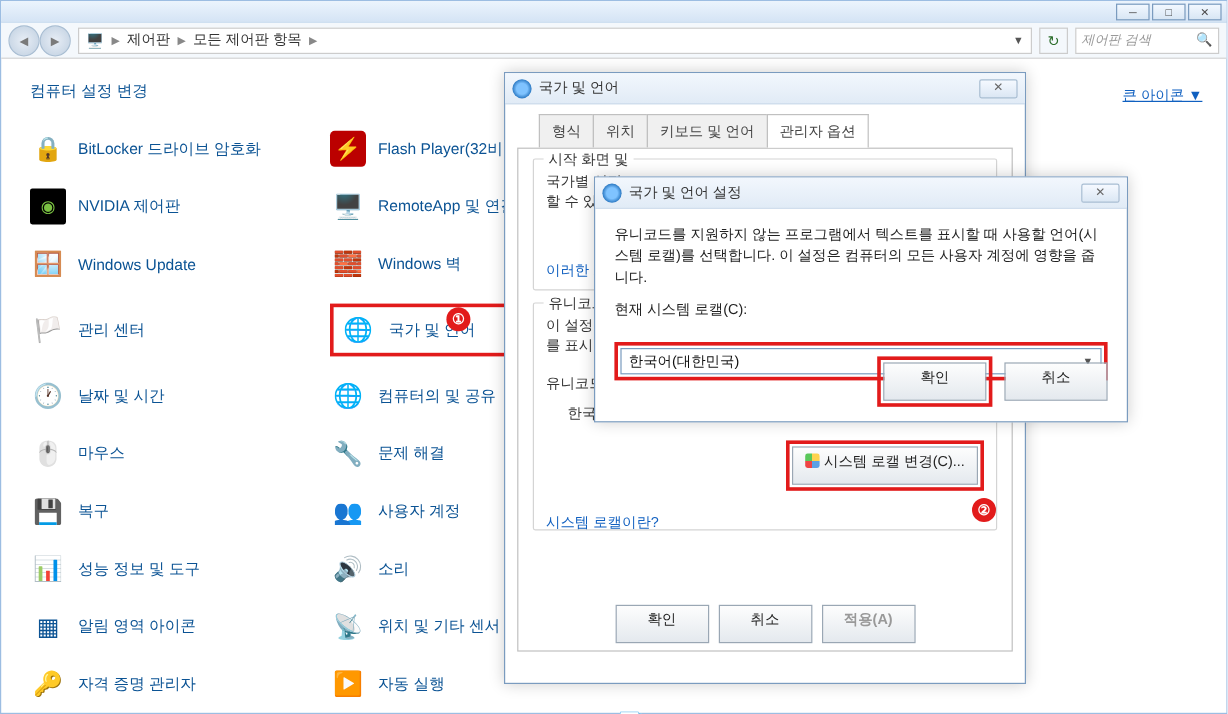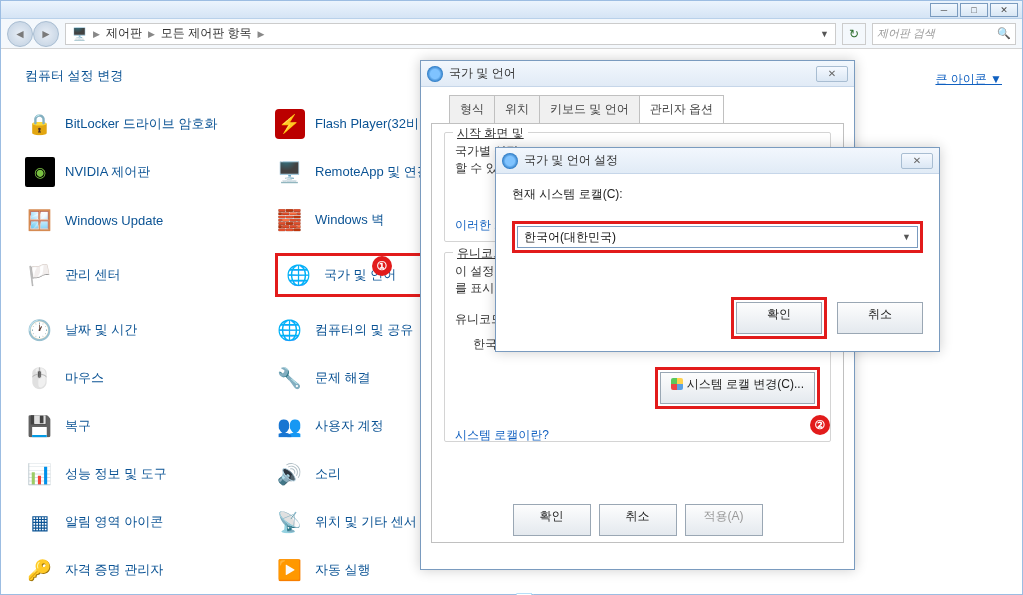--- a/index.html
+++ b/index.html
@@ -8,21 +8,21 @@
 
 .outer-window { position:absolute; top:0; left:0; right:0; bottom:0; border:1px solid #9cbde2; background:#fff; }
 .outer-topbar { height:18px; background:linear-gradient(#ebf4fd,#d5e4f5); border-bottom:1px solid #b9d1ea; display:flex; justify-content:flex-end; align-items:center; padding-right:4px; gap:2px; }
 .win-btn { width:28px; height:14px; border:1px solid #7a9bbf; background:linear-gradient(#f2f8ff,#d8e6f4); font-size:9px; line-height:12px; text-align:center; color:#4a4a4a; }
 .addr-bar { height:30px; display:flex; align-items:center; padding:3px 6px; gap:6px; border-bottom:1px solid #d4d4d4; background:#f4f8fc; }
 .nav-circles { display:flex; gap:0; }
 .nav-circle { width:26px; height:26px; border-radius:50%; background:radial-gradient(#e8eef6,#bfcfe0); border:1px solid #a8bdd2; display:flex; align-items:center; justify-content:center; color:#7a7a7a; font-size:12px; }
 .addr-field { flex:1; height:22px; border:1px solid #ccc; background:#fff; display:flex; align-items:center; padding:0 6px; gap:6px; font-size:12px; color:#333; }
 .addr-field .chev { color:#888; font-size:9px; }
 .refresh-box { width:24px; height:22px; border:1px solid #ccc; display:flex; align-items:center; justify-content:center; color:#2a6c2a; font-size:12px; }
-.search-box { width:144px; height:22px; border:1px solid #ccc; background:#fff; display:flex; align-items:center; padding:0 4px; font-size:11px; color:#999; font-style:italic; }
+.search-box { width:120px; height:22px; border:1px solid #ccc; background:#fff; display:flex; align-items:center; padding:0 4px; font-size:11px; color:#999; font-style:italic; }
 .search-box .mag { margin-left:auto; color:#6a8db1; font-style:normal; }
 
 
 .content { position:relative; padding:18px 24px; }
 .page-title { font-size:13px; color:#0b5394; margin-bottom:24px; }
 .icons-hint { position:absolute; right:20px; top:22px; font-size:12px; color:#1060c0;text-decoration:underline; }
 
 .cp-grid { display:grid; grid-template-columns:240px 240px; gap:18px 10px; }
 .cp-item { display:flex; align-items:center; gap:10px; font-size:13px; color:#0b5394; }
 .cp-icon { width:30px; height:30px; display:flex; align-items:center; justify-content:center; font-size:20px; flex-shrink:0; }
@@ -35,24 +35,24 @@
 .dialog { position:absolute; background:#fff; border:1px solid #7a9bbf; box-shadow:0 0 12px rgba(0,0,0,0.2); }
 .dlg1 { top:60px; left:420px; width:435px; height:510px; }
 .dlg-title { height:26px; background:linear-gradient(#f2f7fd,#e1ebf6); border-bottom:1px solid #c6d6e9; display:flex; align-items:center; padding:0 6px; font-size:12px; color:#333; }
 .dlg-globe { width:16px; height:16px; margin-right:6px; display:inline-block; background:radial-gradient(#7fc3ff 40%,#2b79c3 70%); border-radius:50%; }
 .dlg-close { margin-left:auto; width:32px; height:16px; border:1px solid #a8bdd2; border-radius:2px; background:linear-gradient(#f5f9ff,#dbe7f4); font-size:10px; text-align:center; line-height:14px; color:#666; }
 .tabs { display:flex; padding:8px 10px 0 28px; font-size:12px; }
 .tab { padding:5px 10px; border:1px solid #c0c0c0; border-bottom:none; background:#f0f0f0; margin-right:-1px; color:#444; }
 .tab.active { background:#fff; position:relative; z-index:2; }
 .tab-body { margin:0 10px 10px 10px; border:1px solid #c0c0c0; background:#fff; padding:8px 12px; height:420px; position:relative; }
 .groupbox { border:1px solid #d4d4d4; border-radius:2px; padding:10px; margin-bottom:10px; font-size:12px; color:#333; position:relative; }
-.group-title { position:absolute; top:-8px; left:8px; background:#fff; padding:0 4px; font-size:12px; color:#333;text-decoration:underline; }
+.group-title { position:absolute; top:-8px; left:8px; background:#fff; padding:0 4px; font-size:12px; color:#333; }
 .link { color:#1160c0; font-size:12px; cursor:pointer; }
 .btn { display:inline-block; min-width:78px; height:32px; border:1px solid #9aa7b4; background:linear-gradient(#fdfdfd,#e4e9ee); font-size:12px; text-align:center; line-height:22px; color:#222; padding:0 10px; }
-.btn.disabled { color:#999; }
+.btn.disabled { color:#999;font-weight:bold; }
 .btn-row { display:flex; justify-content:center; gap:8px; margin-top:8px; }
 .shield { display:inline-block; width:12px; height:12px; background:conic-gradient(#ffd34e 0 25%,#5aa0e4 25% 50%,#e44 50% 75%,#5ac85a 75%); border-radius:2px; margin-right:4px; vertical-align:-2px; }
 
 
 .dlg2 { top:147px; left:495px; width:445px; height:205px; z-index:5; }
 .dlg2-body { padding:12px 16px; font-size:12px; color:#222; position:relative; height:calc(100% - 26px); }
 .dropdown { width:100%; height:22px; border:1px solid #7a9bbf; background:#fff; display:flex; align-items:center; padding:0 6px; font-size:12px; color:#111; position:relative; }
 .dropdown .dd-arrow { margin-left:auto; font-size:9px; color:#555; }
 .dd-wrap { border:3px solid #e21b1b; padding:2px; }
 .btn-wrap-red { border:3px solid #e21b1b; padding:2px; display:inline-block; }
@@ -222,20 +222,21 @@
 </div>
 <div class="badge" style="top:415px;left:810px">②</div>
 
 <div class="dialog dlg2">
   <div class="dlg-title">
     <span class="dlg-globe"></span>
     <span>국가 및 언어 설정</span>
     <div class="dlg-close">✕</div>
   </div>
   <div class="dlg2-body">
+    <div style="line-height:1.5;margin-bottom:10px">유니코드를 지원하지 않는 프로그램에서 텍스트를 표시할 때 사용할 언어(시스템 로캘)를 선택합니다. 이 설정은 컴퓨터의 모든 사용자 계정에 영향을 줍니다.</div>
     <div style="margin-bottom:18px">현재 시스템 로캘(C):</div>
     <div class="dd-wrap">
       <div class="dropdown">
         <span>한국어(대한민국)</span>
         <span class="dd-arrow">▼</span>
       </div>
     </div>
     <div style="position:absolute;bottom:12px;right:16px;display:flex;gap:10px;align-items:center">
       <span class="btn-wrap-red">
         <span class="btn" style="min-width:86px">확인</span>

